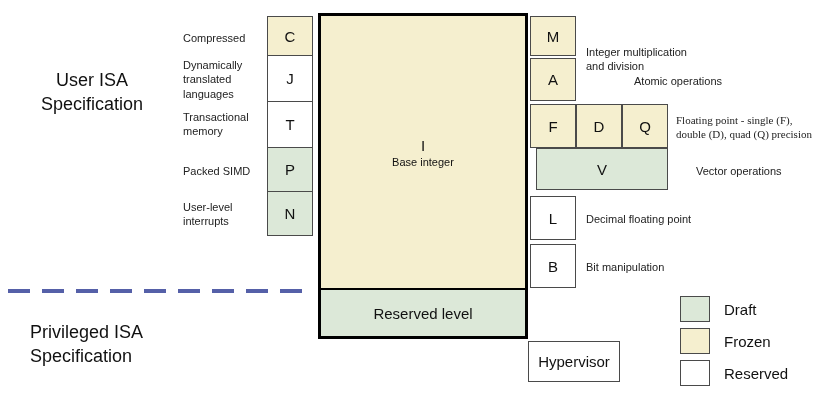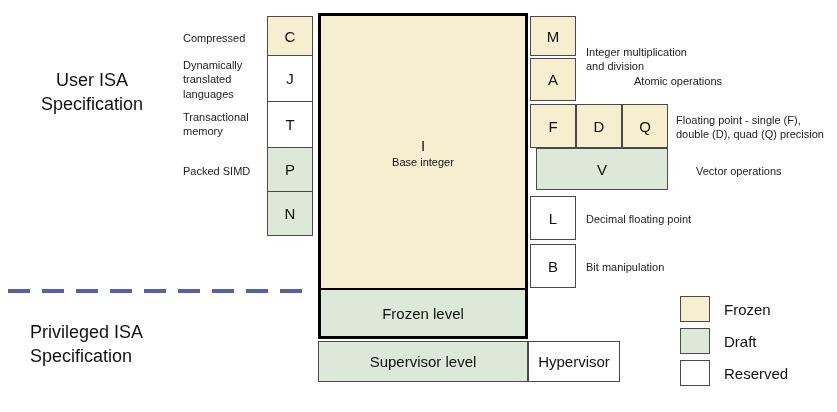--- a/index.html
+++ b/index.html
@@ -117,20 +117,22 @@
   <div class="title" style="left:14px; top:320px; width:160px; text-align:left; padding-left:16px;">Privileged ISA
 Specification</div>
 
   <div class="side-label" style="left:183px; top:31px; width:82px;">Compressed</div>
   <div class="side-label" style="left:183px; top:58px; width:82px;">Dynamically
 translated
 languages</div>
   <div class="side-label" style="left:183px; top:110px; width:82px;">Transactional
 memory</div>
   <div class="side-label" style="left:183px; top:164px; width:82px;">Packed SIMD</div>
+  <div class="side-label" style="left:183px; top:200px; width:82px;">User-level
+interrupts</div>
 
   <div class="box frozen" style="left:267px; top:16px; width:46px; height:40px;">
     <span>C</span>
   </div>
   <div class="box reserved" style="left:267px; top:55px; width:46px; height:47px;">
     <span>J</span>
   </div>
   <div class="box reserved" style="left:267px; top:101px; width:46px; height:47px;">
     <span>T</span>
   </div>
@@ -140,27 +142,24 @@
   <div class="box draft" style="left:267px; top:191px; width:46px; height:45px;">
     <span>N</span>
   </div>
 
   <div class="core-box">
     <div class="core-top frozen">
       <div class="base-letter">I</div>
       <div class="base-sub">Base integer</div>
     </div>
     <div class="core-machine draft">
-      <span>Frozen level</span>
-    </div>
-  </div>
-
-  <div class="box draft" style="left:318px; top:341px; width:210px; height:41px;">
-    <span>Supervisor level</span>
-  </div>
+      <span>Reserved level</span>
+    </div>
+  </div>
+
   <div class="box reserved" style="left:528px; top:341px; width:92px; height:41px;">
     <span>Hypervisor</span>
   </div>
 
   <div class="box frozen" style="left:530px; top:16px; width:46px; height:40px;">
     <span>M</span>
   </div>
   <div class="box frozen" style="left:530px; top:58px; width:46px; height:43px;">
     <span>A</span>
   </div>
@@ -179,34 +178,34 @@
   <div class="box reserved" style="left:530px; top:196px; width:46px; height:44px;">
     <span>L</span>
   </div>
   <div class="box reserved" style="left:530px; top:244px; width:46px; height:44px;">
     <span>B</span>
   </div>
 
   <div class="side-label" style="left:586px; top:25px; width:130px;margin-top:20px;">Integer multiplication
 and division</div>
   <div class="side-label" style="left:586px; top:74px; width:130px;margin-left:48px;">Atomic operations</div>
-  <div class="side-label" style="left:676px; top:113px; width:160px;">Floating point - single (F),
+  <div class="side-label" style="left:676px; top:113px; width:160px;font-family:Liberation Serif, serif;">Floating point - single (F),
 double (D), quad (Q) precision</div>
   <div class="side-label" style="left:696px; top:164px; width:120px;">Vector operations</div>
   <div class="side-label" style="left:586px; top:212px; width:140px;">Decimal floating point</div>
   <div class="side-label" style="left:586px; top:260px; width:140px;">Bit manipulation</div>
 
   <div class="legend">
     <div class="legend-row">
+      <div class="swatch draft"></div>
+      <div class="legend-label">Draft</div>
+    </div>
+    <div class="legend-row">
       <div class="swatch frozen"></div>
       <div class="legend-label">Frozen</div>
-    </div>
-    <div class="legend-row">
-      <div class="swatch draft"></div>
-      <div class="legend-label">Draft</div>
     </div>
     <div class="legend-row">
       <div class="swatch reserved"></div>
       <div class="legend-label">Reserved</div>
     </div>
   </div>
 
 </div>
 
 </body></html>

